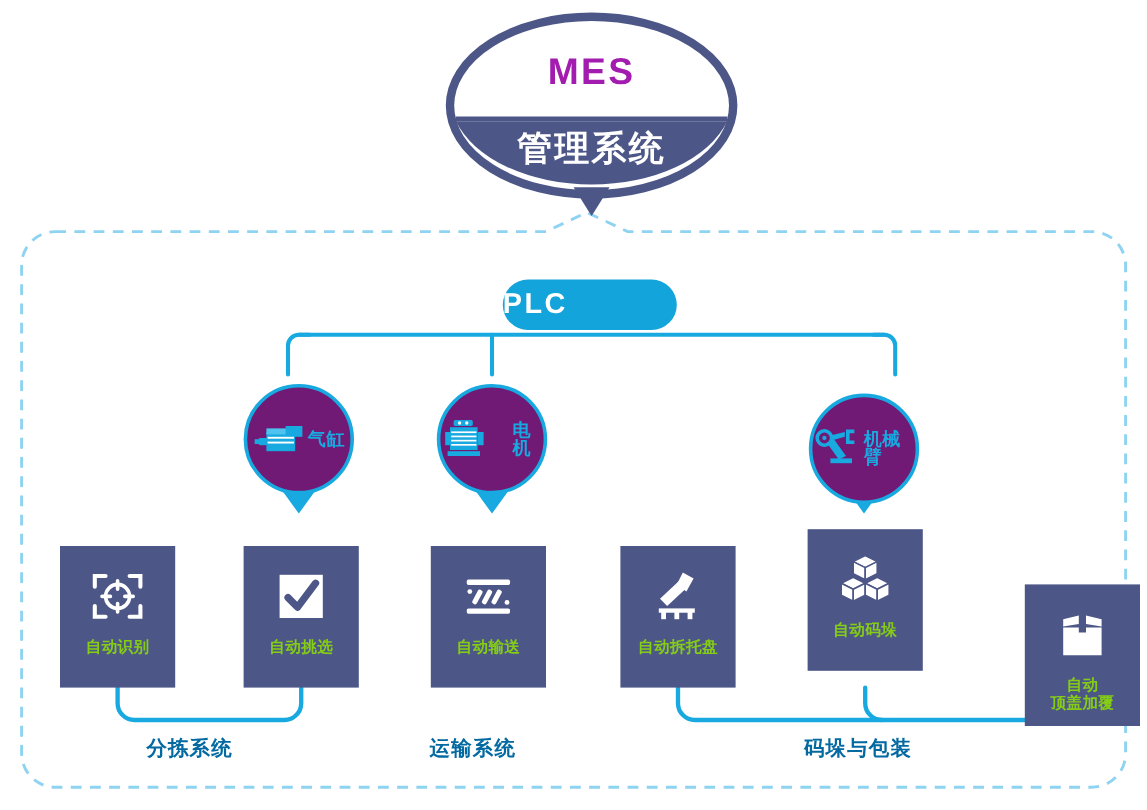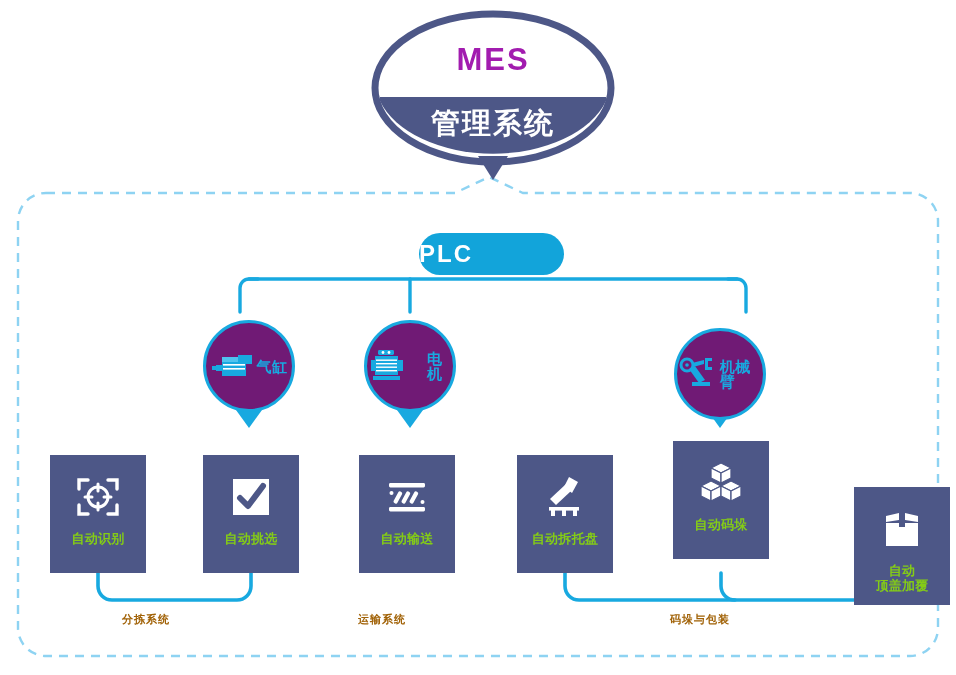--- a/index.html
+++ b/index.html
@@ -122,23 +122,23 @@
   #fbox-0 { left: 50px;  top: 455px; }
   #fbox-1 { left: 203px; top: 455px; }
   #fbox-2 { left: 359px; top: 455px; }
   #fbox-3 { left: 517px; top: 455px; }
   #fbox-4 { left: 673px; top: 441px; }
   #fbox-5 { left: 854px; top: 455px; margin-top: 32px; }
 
   
   .glabel {
     position: absolute;
-    font-size: 11px;
-    font-weight: bold;
-    color: #a16207;
+    font-size: 17px;
+    font-weight: bold;
+    color: #0369a1;
     letter-spacing: 1px;
     white-space: nowrap;
   }
   #glabel-0 { left: 122px; top: 612px; }
   #glabel-1 { left: 358px; top: 612px; }
   #glabel-2 { left: 670px; top: 612px; }
 
   .watermark {
     position: absolute;
     left: 4px; top: 1px;

